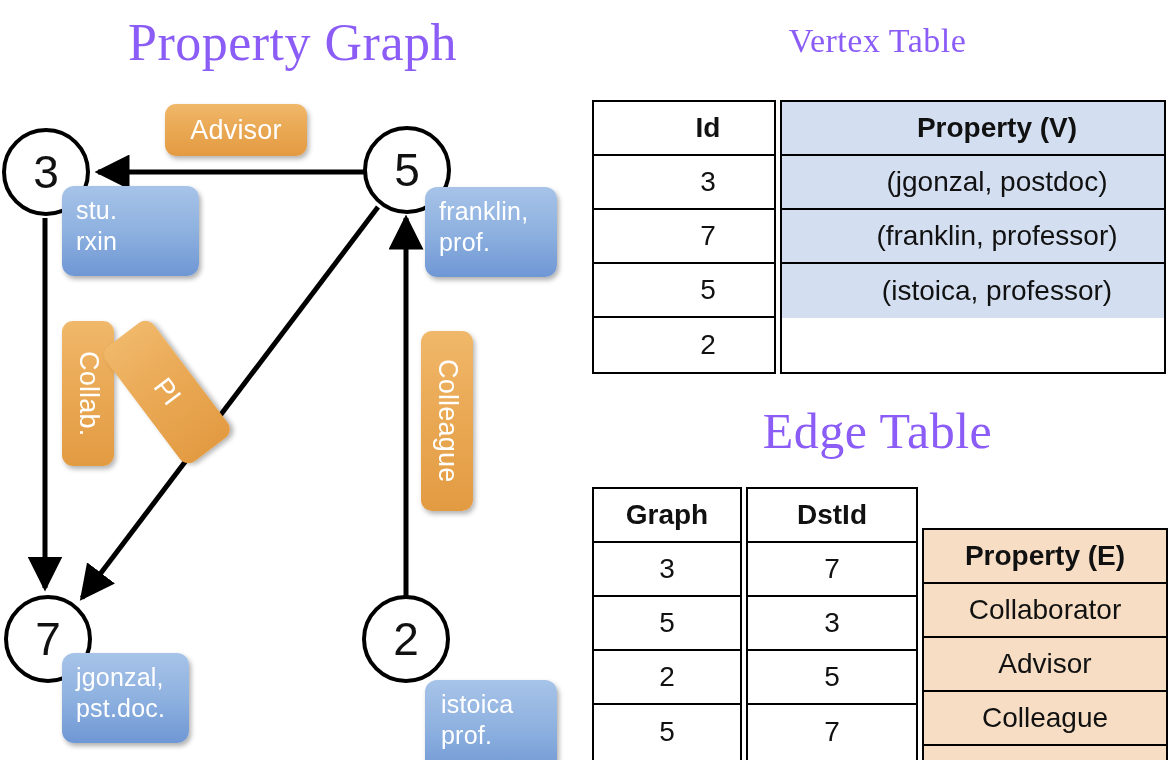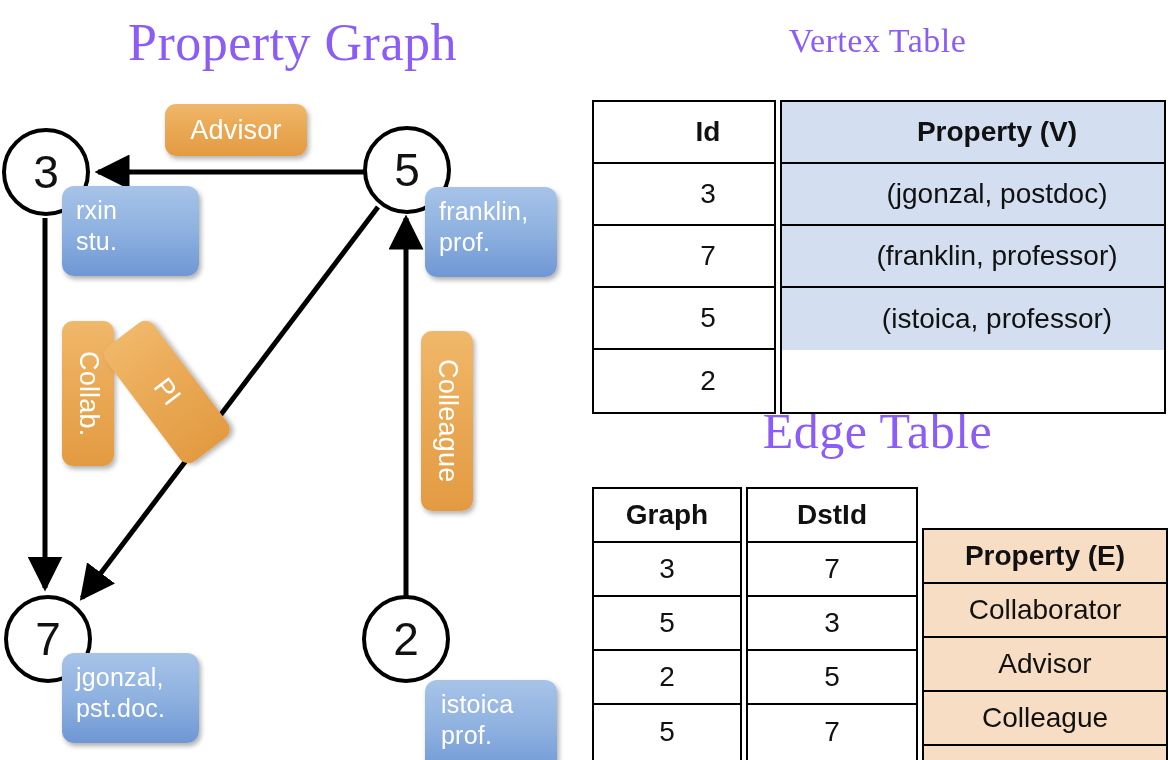--- a/index.html
+++ b/index.html
@@ -144,21 +144,21 @@
   }
   .cell:last-child { border-bottom: none; }
   .cell.head { font-weight: 700; font-size: 28px; }
   .cell.blue { background: #d3dff1; }
   .cell.peach { background: #f6ddc4; }
 
   
   #vertex-table { left: 592px; top: 100px; }
   #vertex-table .col-id   { width: 184px; }
   #vertex-table .col-prop { width: 386px; }
-  #vertex-table .cell { height: 62px; padding-left: 48px; }
+  #vertex-table .cell { height: 54px; padding-left: 48px; }
 
   
   #edge-table { left: 592px; top: 487px; }
   #edge-table .col-src  { width: 150px; }
   #edge-table .col-dst  { width: 172px; }
   #edge-table .col-prop { width: 246px; margin-top: 41px; }
   #edge-table .cell { height: 54px; }
 </style>
 </head>
 <body>
@@ -209,30 +209,30 @@
     <span>5</span>
   </div>
   <div class="node" style="left:4px; top:595px;">
     <span>7</span>
   </div>
   <div class="node" style="left:362px; top:595px;">
     <span>2</span>
   </div>
 
   <div class="vbox" style="left:62px; top:186px; width:137px; height:90px;">
+    <div>stu.</div>
     <div>rxin</div>
-    <div>stu.</div>
   </div>
 
   <div class="vbox" style="left:425px; top:187px; width:132px; height:90px;">
     <div>franklin,</div>
     <div>prof.</div>
   </div>
 
-  <div class="vbox" style="left:62px; top:653px; width:137px; height:90px;">
+  <div class="vbox" style="left:62px; top:653px; width:127px; height:90px;">
     <div>jgonzal,</div>
     <div>pst.doc.</div>
   </div>
 
   <div class="vbox" style="left:425px; top:680px; width:132px; height:96px;padding-left:16px;">
     <div>istoica</div>
     <div>prof.</div>
   </div>
 
 </div>

